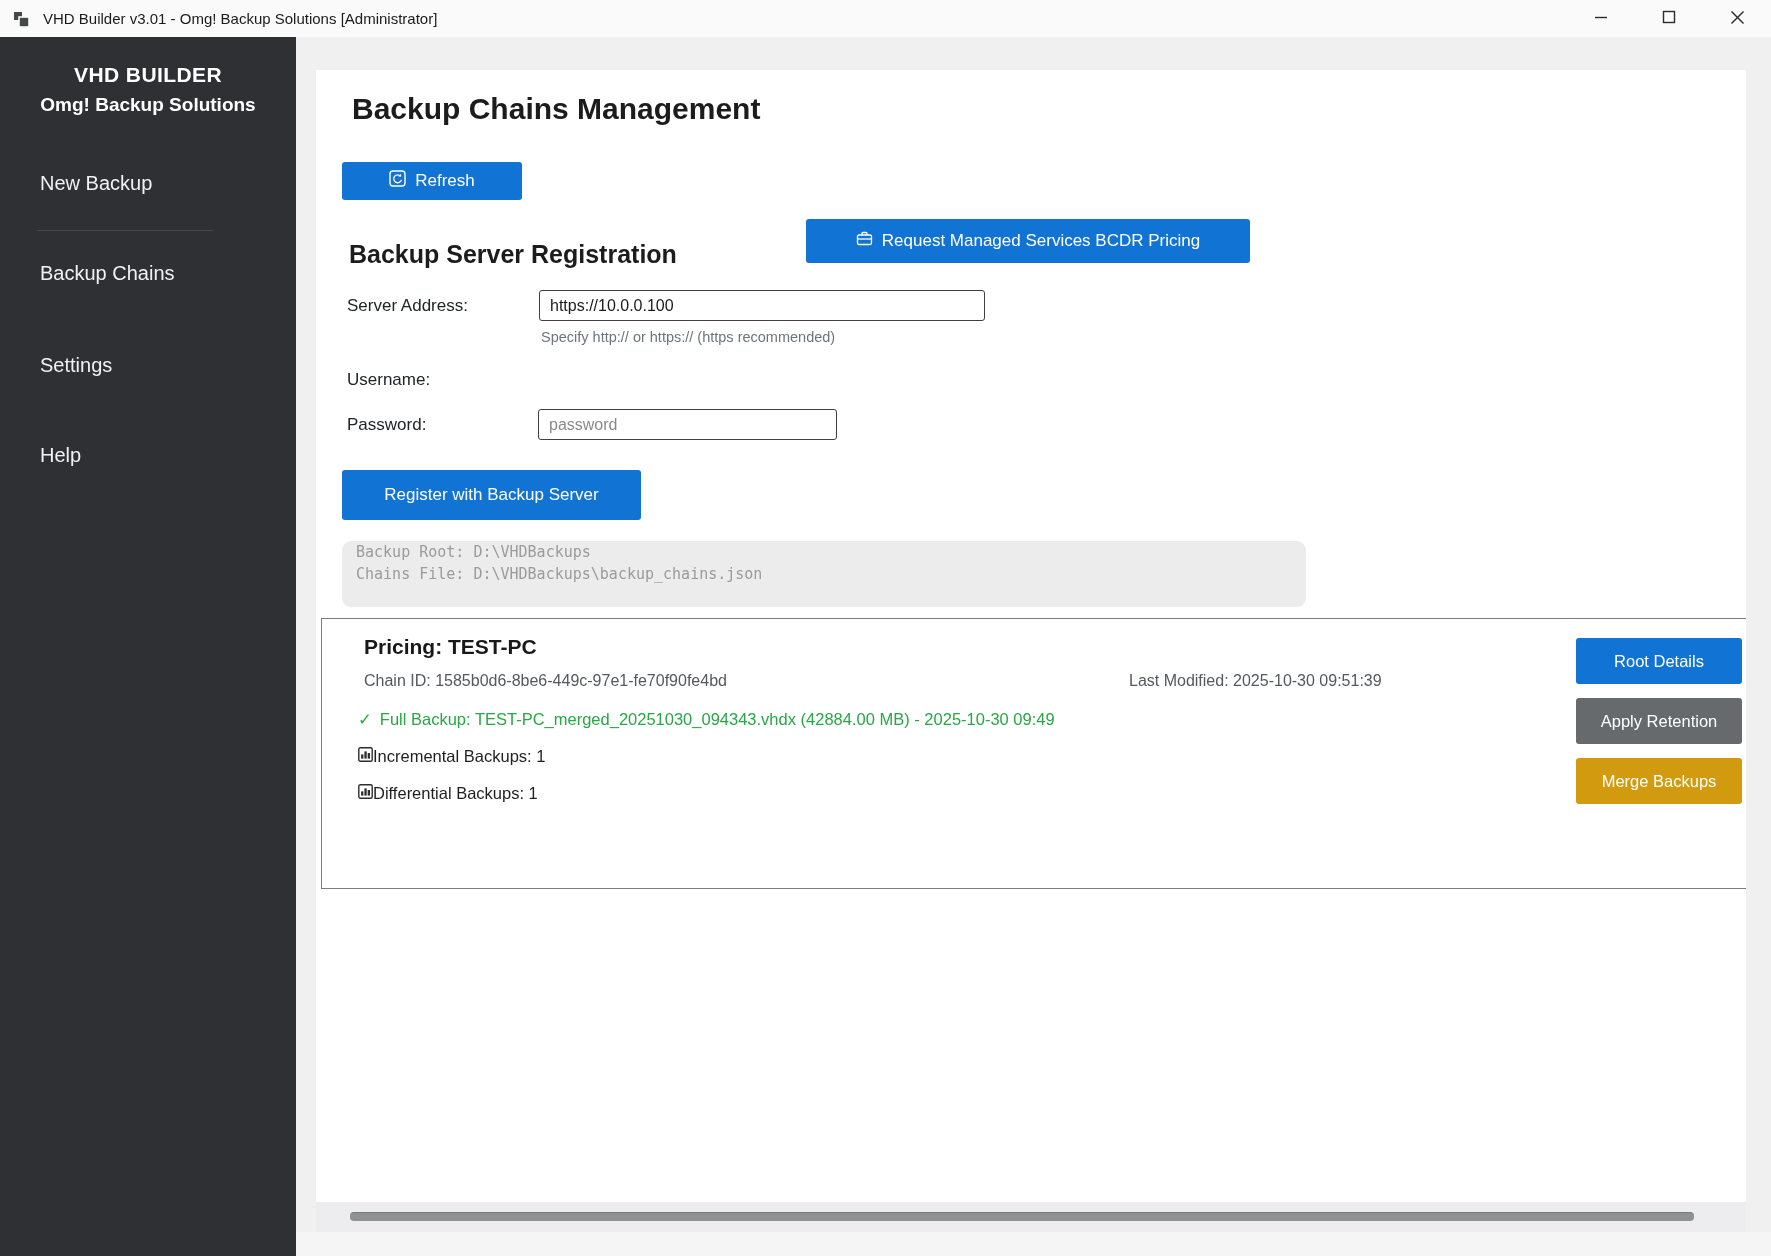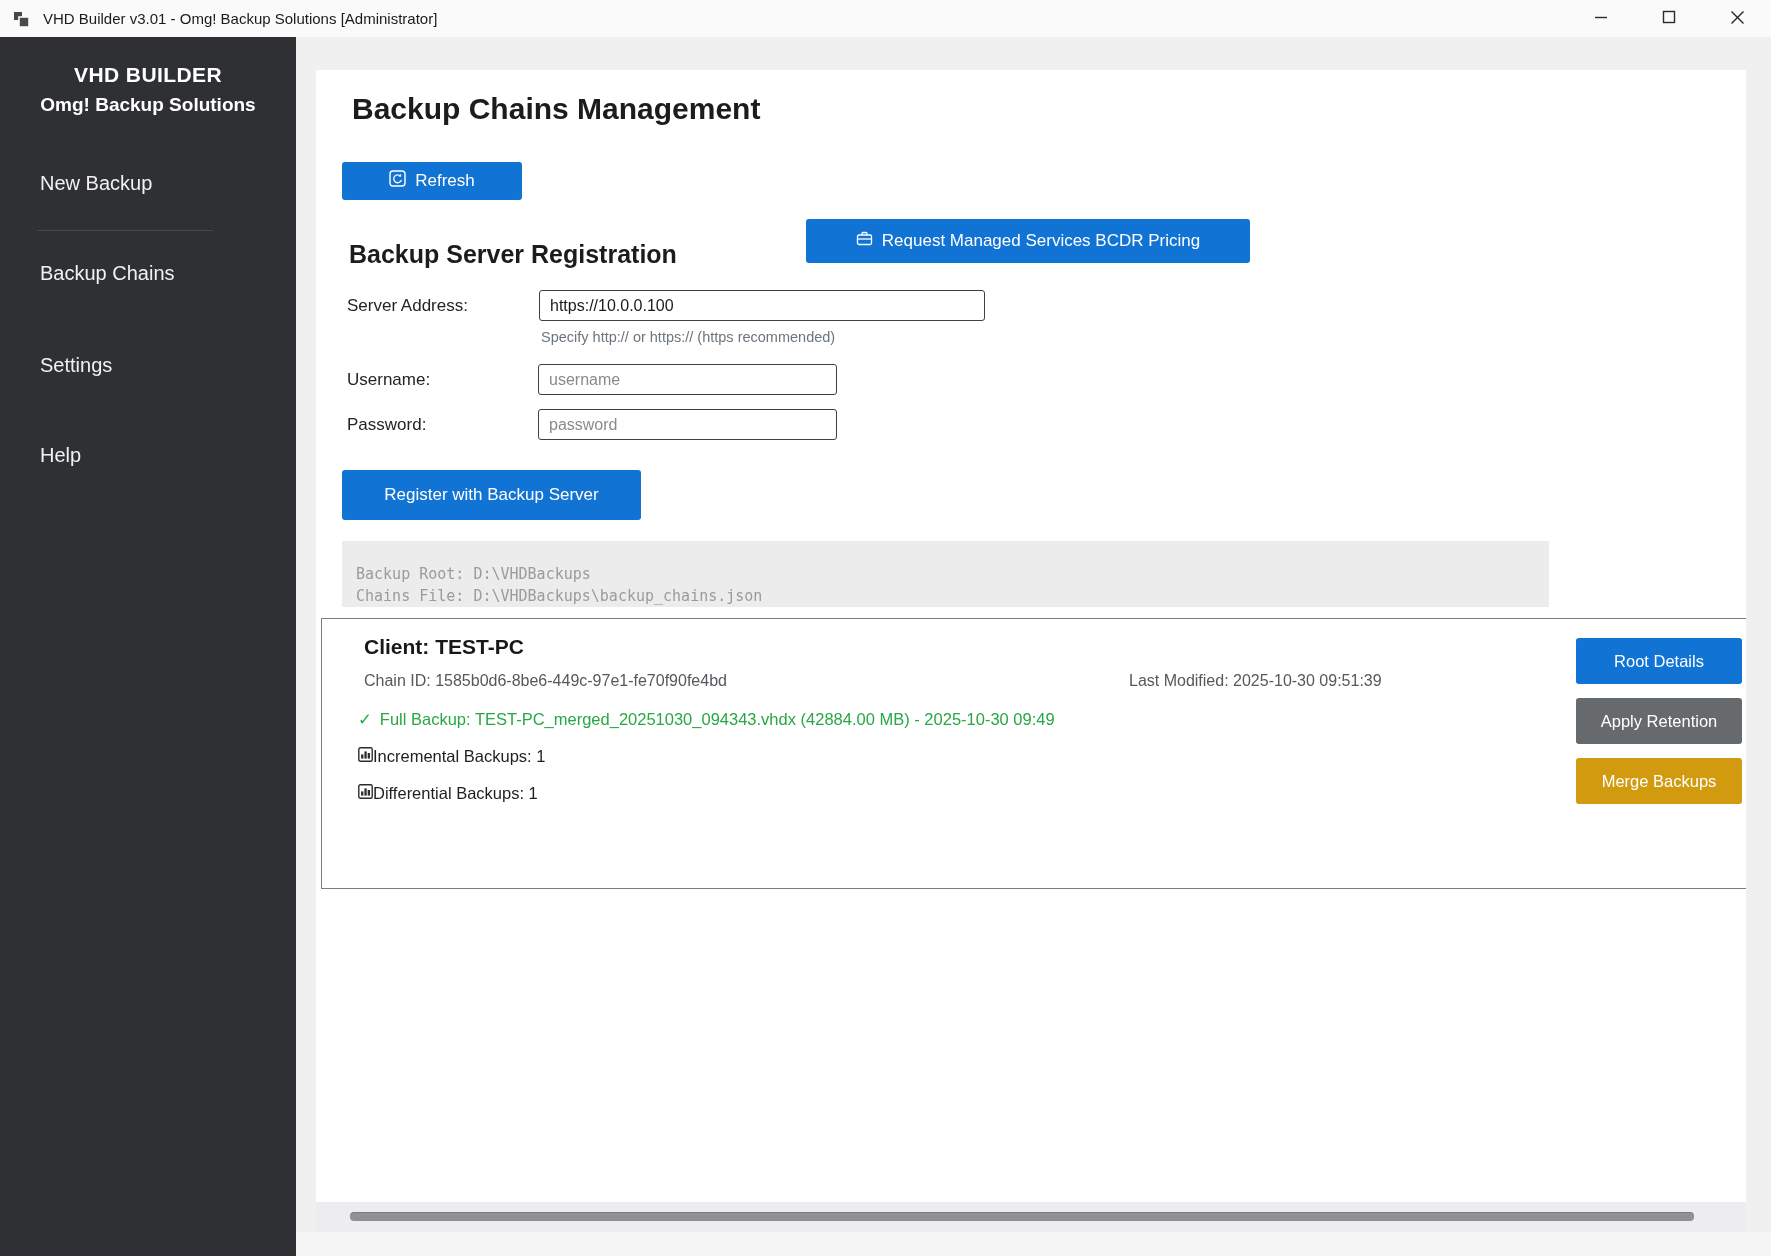--- a/index.html
+++ b/index.html
@@ -89,23 +89,23 @@
   .input::placeholder { color: #8a8a8a; opacity: 1; }
   .in-server { left: 223px; top: 220px; width: 446px; height: 31px; }
   .in-user   { left: 222px; top: 294px; width: 299px; height: 31px; }
   .in-pass   { left: 222px; top: 339px; width: 299px; height: 31px; }
   .hint { position: absolute; left: 225px; top: 259px; font-size: 14.5px; color: #6c757d; }
 
   .btn-register { position: absolute; left: 26px; top: 400px; width: 299px; height: 50px; font-size: 17px; }
 
   .paths-box {
     position: absolute; left: 26px; top: 471px;
-    width: 1207px; height: 66px;
-    background: #ececec; border-radius: 0;
-    padding: 22px 14px;
+    width: 964px; height: 66px;
+    background: #ececec; border-radius: 9px;
+    padding: 0 14px;
     font-family: "DejaVu Sans Mono", monospace;
     font-size: 15px; color: #9b9b9b; line-height: 22px;
     white-space: pre;
   }
 
   
   .client-card {
     position: absolute; left: 5px; top: 548px;
     width: 1425px; height: 271px;
     background: #ffffff;
@@ -225,34 +225,33 @@
         </svg>
       </span>
       <span>Request Managed Services BCDR Pricing</span>
     </button>
 
     <label class="form-label lbl-server">Server Address:</label>
     <input class="input in-server" type="text" value="https://10.0.0.100" style="">
     <div class="hint">Specify http:// or https:// (https recommended)</div>
 
     <label class="form-label lbl-user">Username:</label>
-    <input class="input in-user" type="text" placeholder="username" style="">
 
     <label class="form-label lbl-pass">Password:</label>
     <input class="input in-pass" type="password" placeholder="password" style="">
 
     <button class="btn btn-primary btn-register">
       <span>Register with Backup Server</span>
     </button>
 
     <div class="paths-box"><span>Backup Root: D:\VHDBackups</span>
 <span>Chains File: D:\VHDBackups\backup_chains.json</span></div>
 
     <section class="client-card">
-      <div class="client-name">Client: TEST-PC</div>
+      <div class="client-name">Pricing: TEST-PC</div>
       <div class="chain-id">Chain ID: 1585b0d6-8be6-449c-97e1-fe70f90fe4bd</div>
       <div class="last-modified">Last Modified: 2025-10-30 09:51:39</div>
 
       <div class="full-backup">
         <span>✓</span>
         <span>Full Backup: TEST-PC_merged_20251030_094343.vhdx (42884.00 MB) - 2025-10-30 09:49</span>
       </div>
 
       <div class="count-row row-inc">
         <span>

